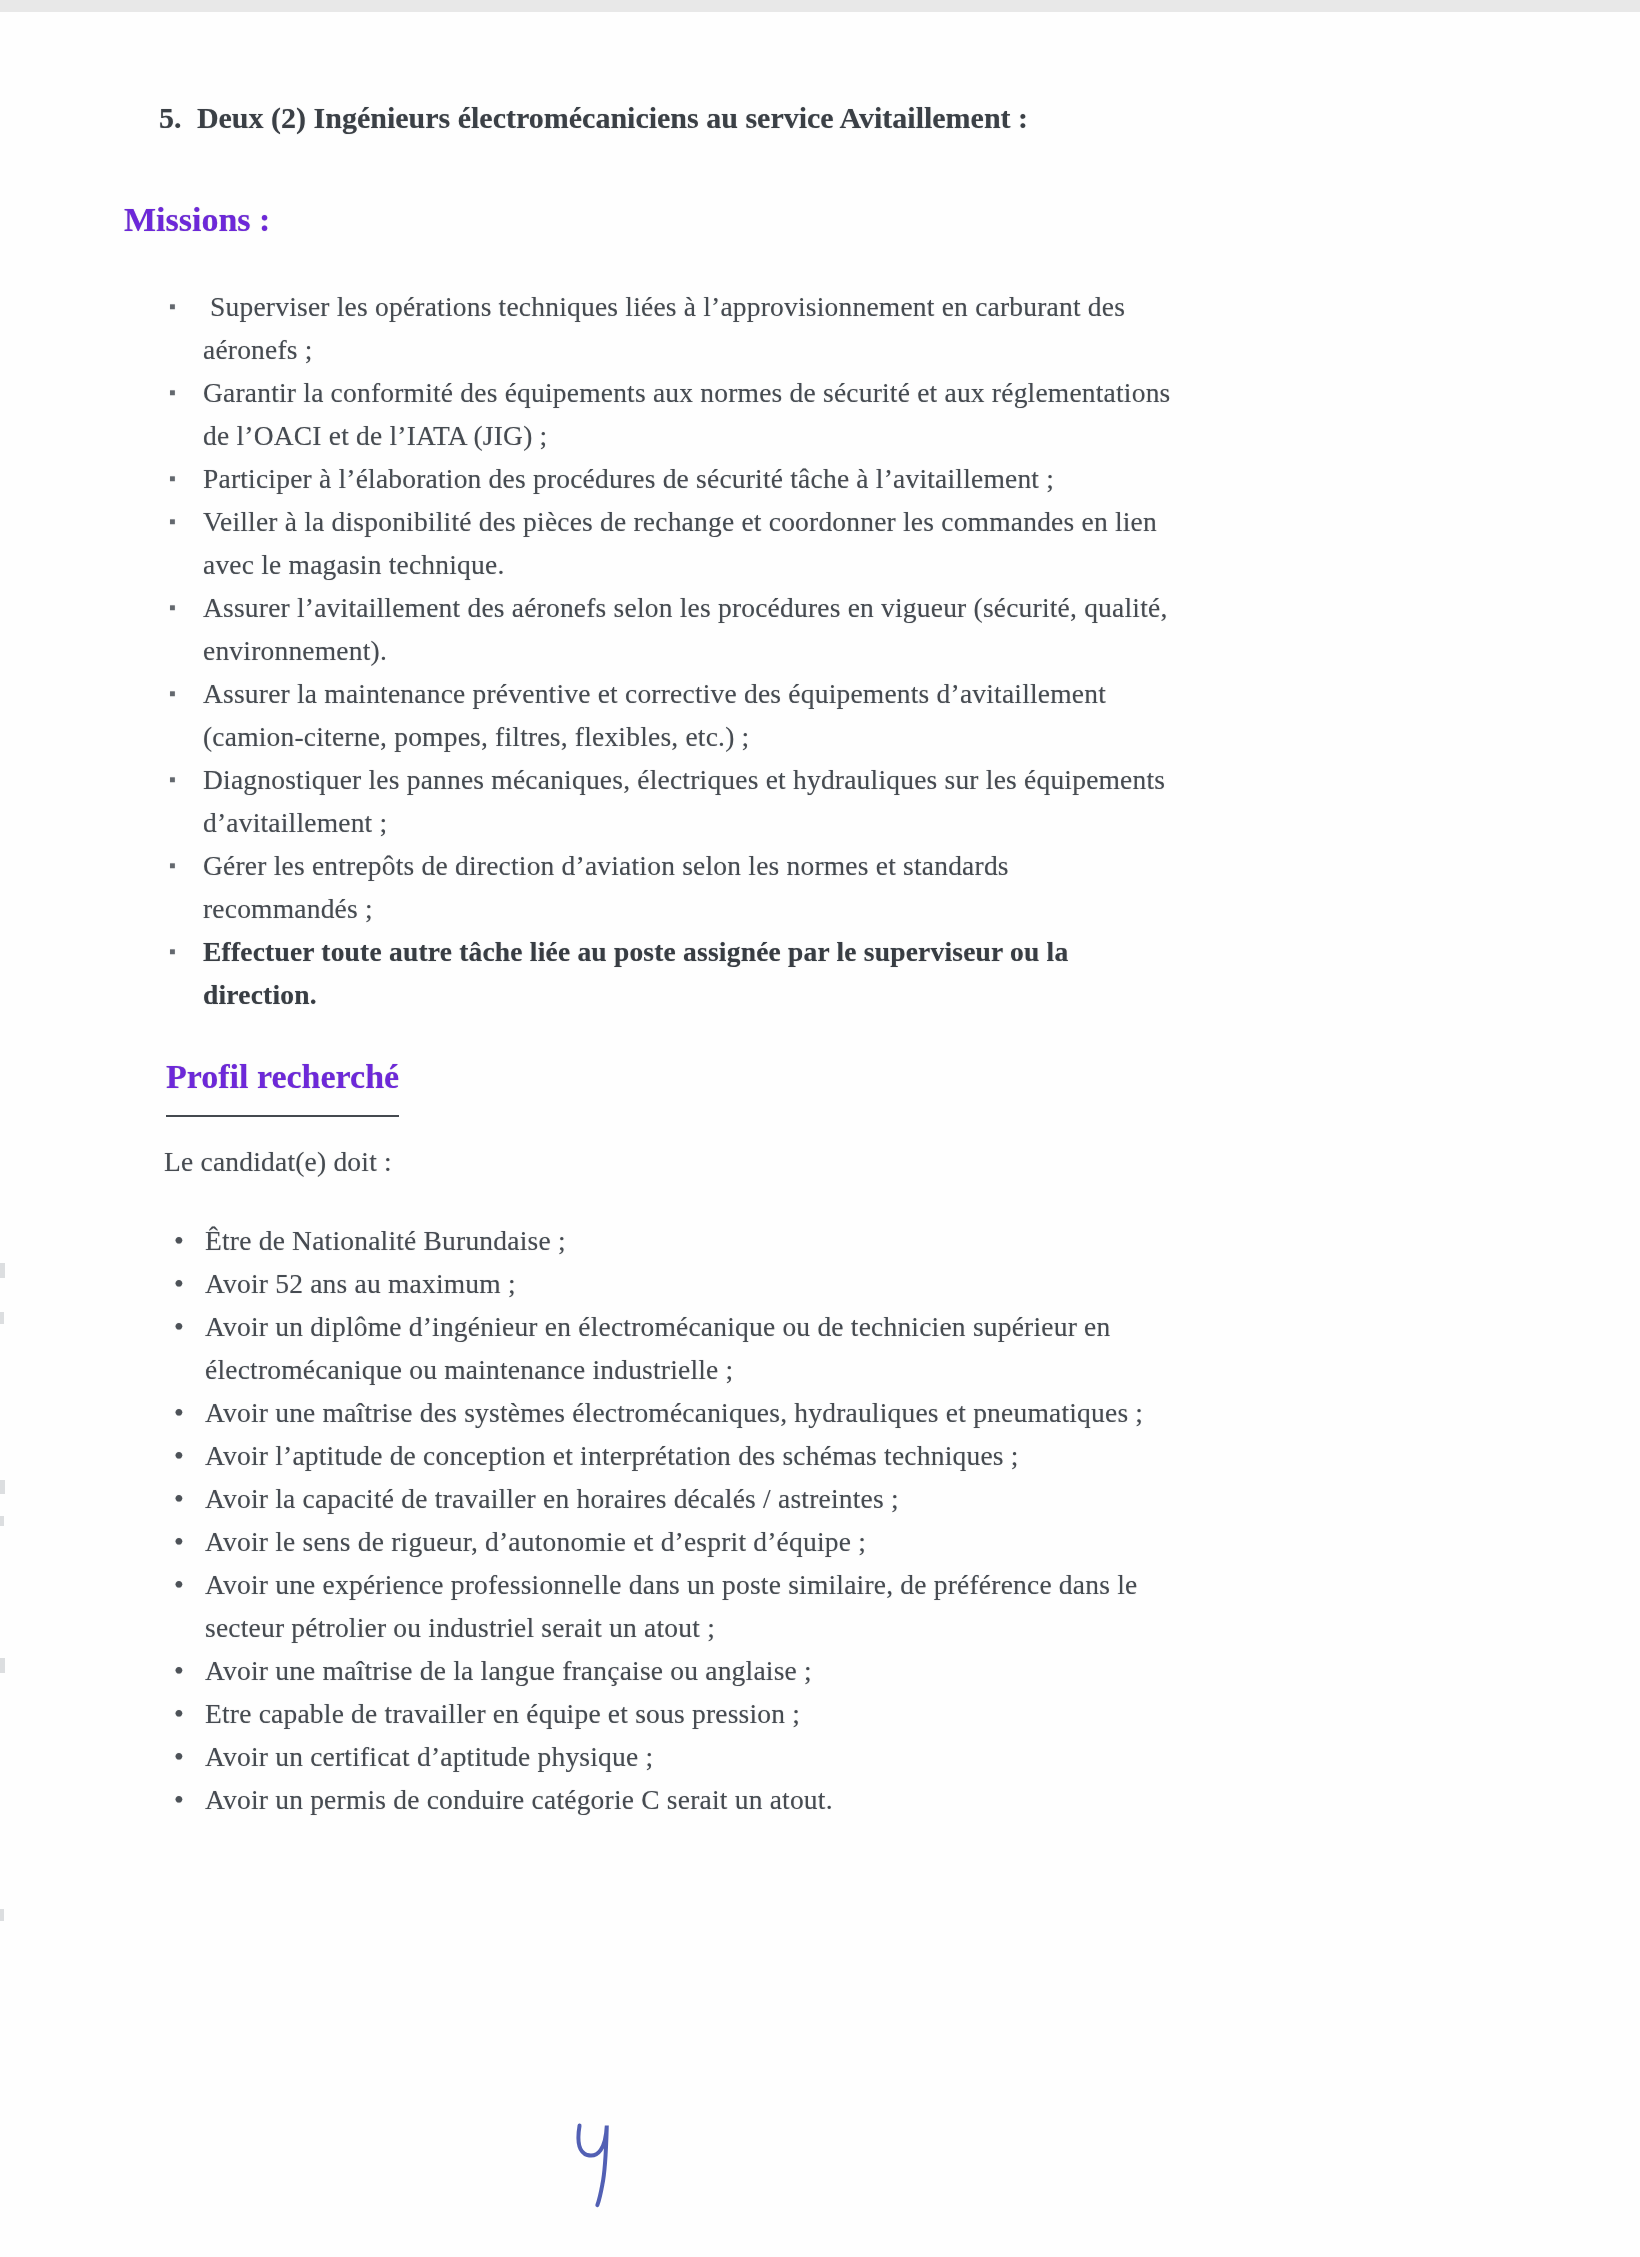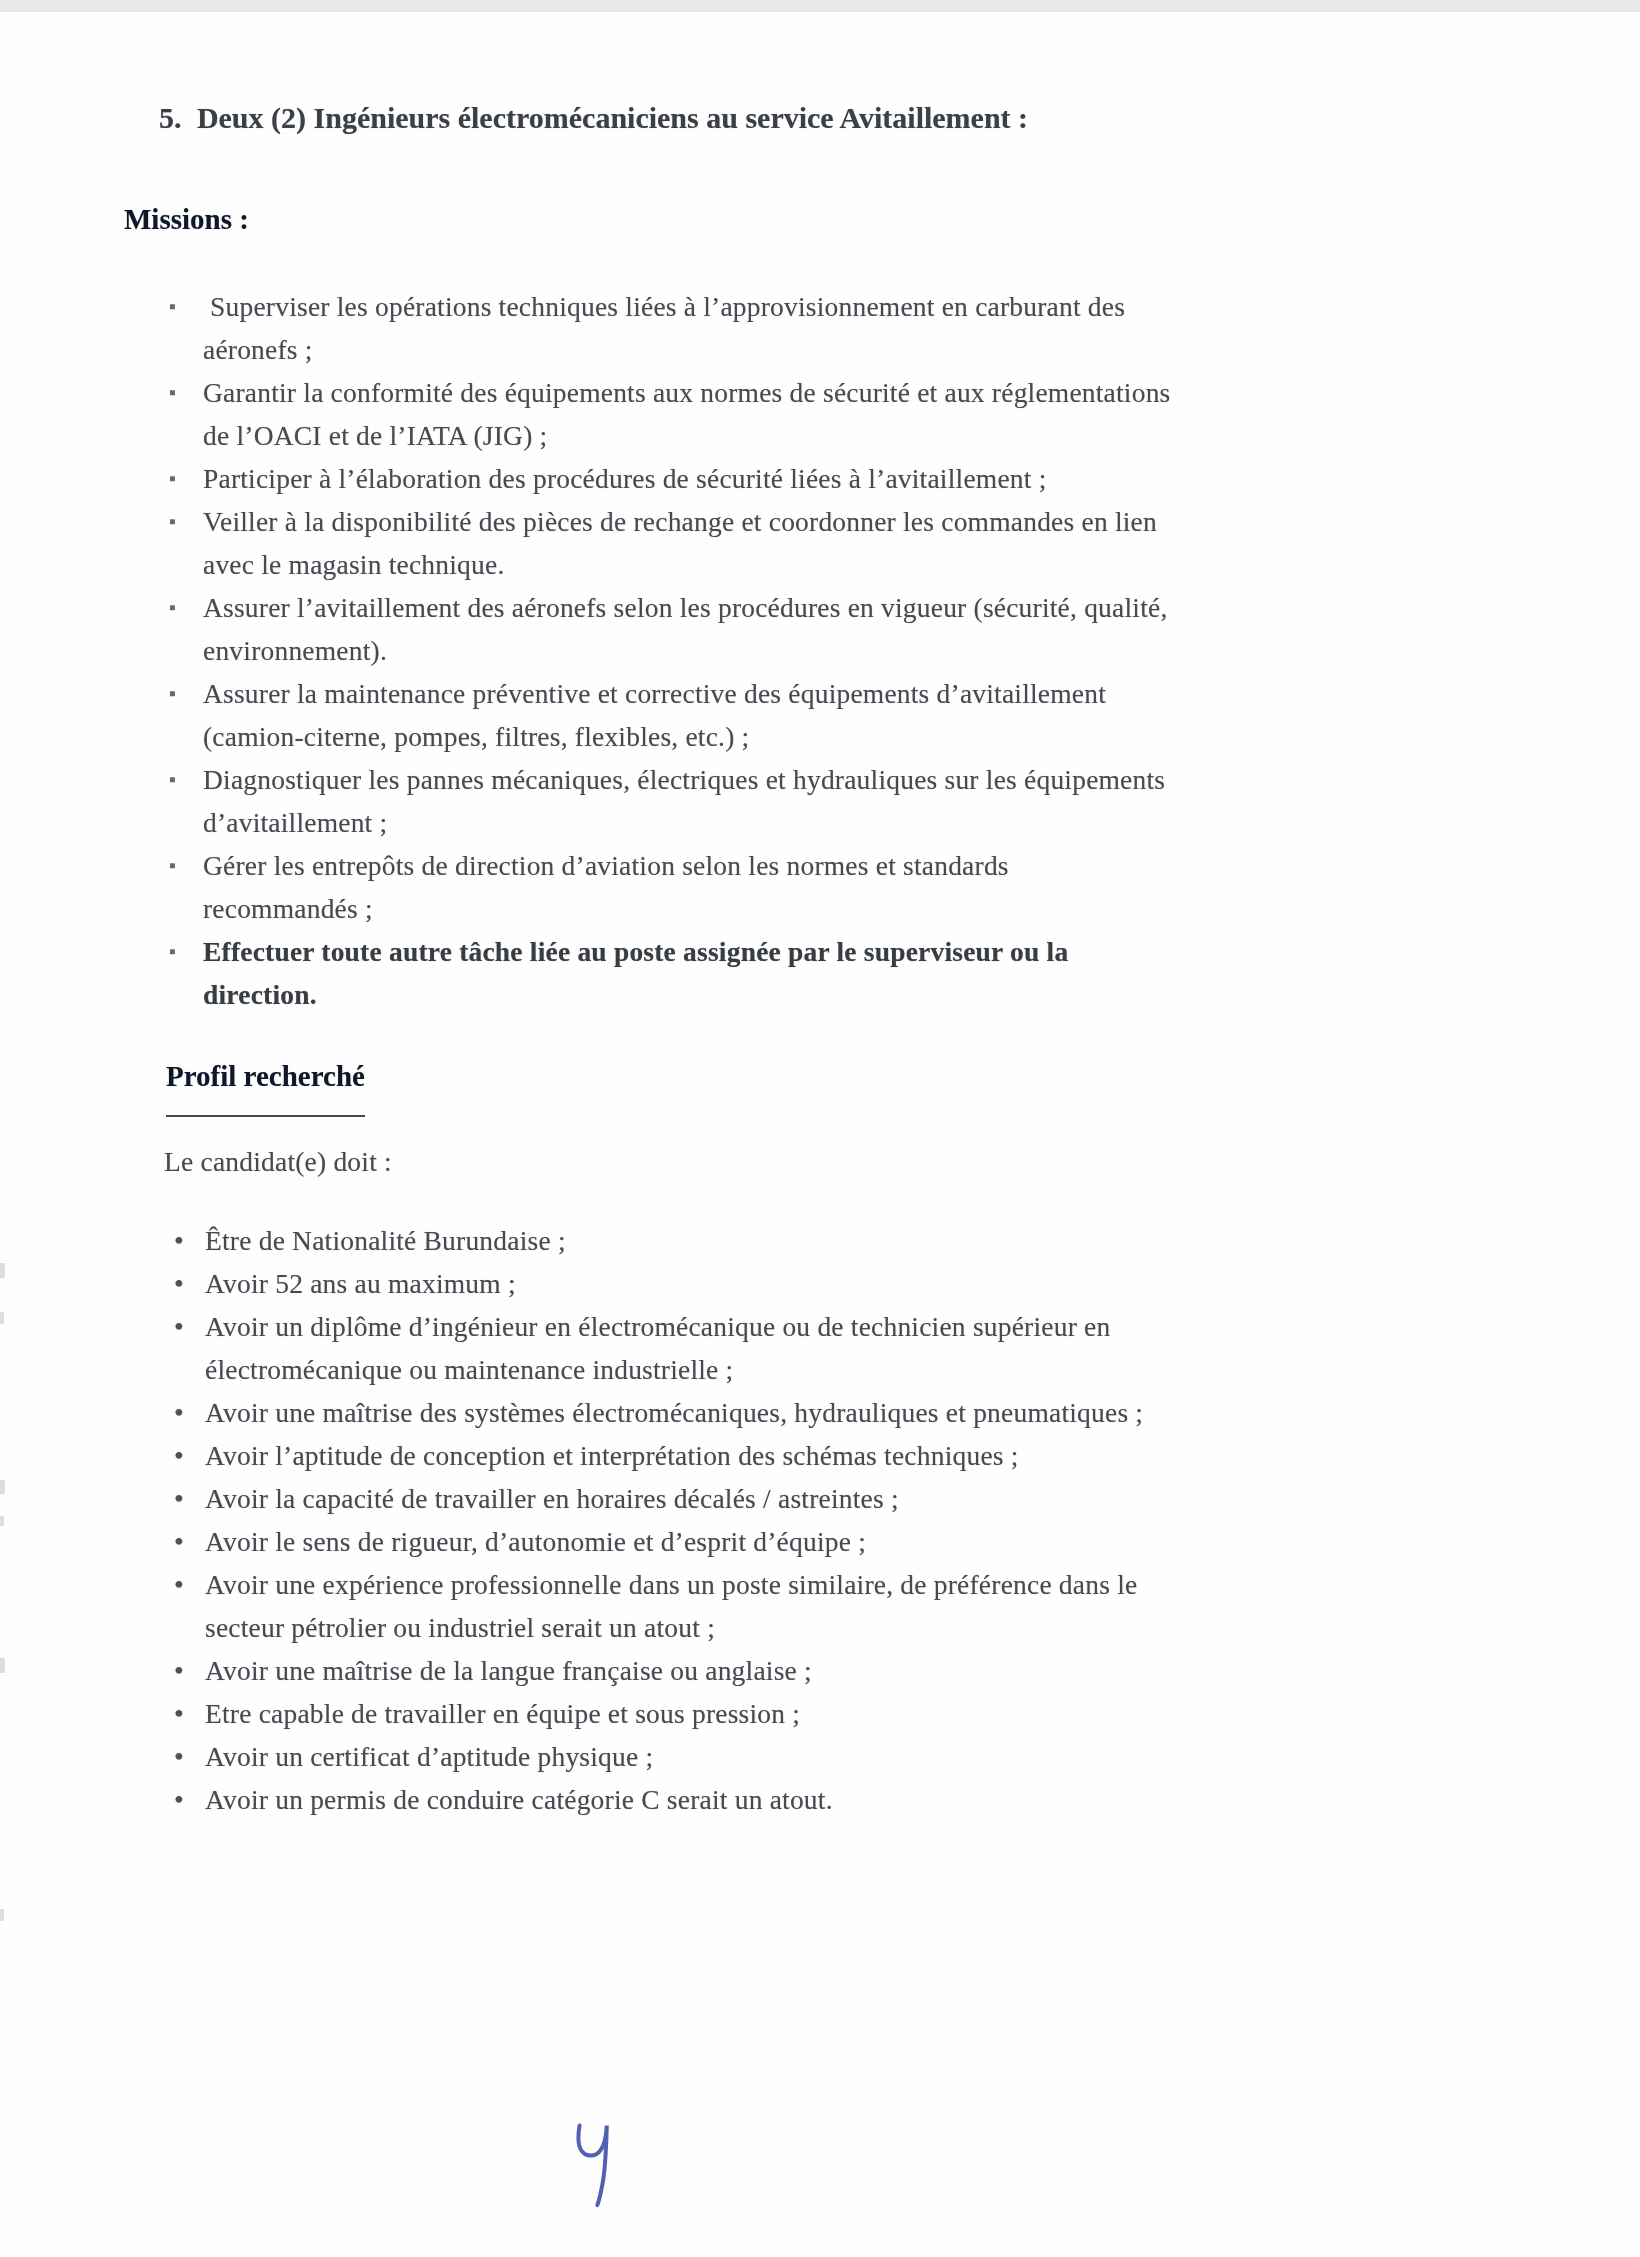--- a/index.html
+++ b/index.html
@@ -20,22 +20,22 @@
     white-space:pre-line;
   }
   .doc-title{
     position:absolute;top:87px;left:159px;
     font-weight:bold;font-size:30px;line-height:37px;
     color:#3b4046;text-shadow:0 0 1px rgba(59,64,70,.4);
   }
   .doc-title .num{display:inline-block;margin-right:15.4px;}
   .sec-heading{
     position:absolute;
-    font-weight:bold;font-size:29px;line-height:37px;
-    color:#0f172a;text-shadow:0 0 1px rgba(59,64,70,.4);
+    font-weight:bold;font-size:34px;line-height:37px;
+    color:#6d28d9;text-shadow:0 0 1px rgba(59,64,70,.4);
   }
   .h-missions{top:189px;left:124px;}
   .h-profile{
     top:1046px;left:166px;
     border-bottom:2.9px solid #44494f;
     padding-bottom:20px;
   }
   .intro{position:absolute;top:1128px;left:164px;}
   .list{position:absolute;display:flex;flex-direction:column;}
   .missions-list{top:273px;left:169px;width:1371px;}
@@ -76,21 +76,21 @@
       <span class="txt">&nbsp;Superviser les opérations techniques liées à l’approvisionnement en carburant des
 aéronefs ;</span>
     </div>
     <div class="item">
       <span class="bullet">▪</span>
       <span class="txt">Garantir la conformité des équipements aux normes de sécurité et aux réglementations
 de l’OACI et de l’IATA (JIG) ;</span>
     </div>
     <div class="item">
       <span class="bullet">▪</span>
-      <span class="txt">Participer à l’élaboration des procédures de sécurité liées à l’avitaillement ;</span>
+      <span class="txt">Participer à l’élaboration des procédures de sécurité tâche à l’avitaillement ;</span>
     </div>
     <div class="item">
       <span class="bullet">▪</span>
       <span class="txt">Veiller à la disponibilité des pièces de rechange et coordonner les commandes en lien
 avec le magasin technique.</span>
     </div>
     <div class="item">
       <span class="bullet">▪</span>
       <span class="txt">Assurer l’avitaillement des aéronefs selon les procédures en vigueur (sécurité, qualité,
 environnement).</span>

